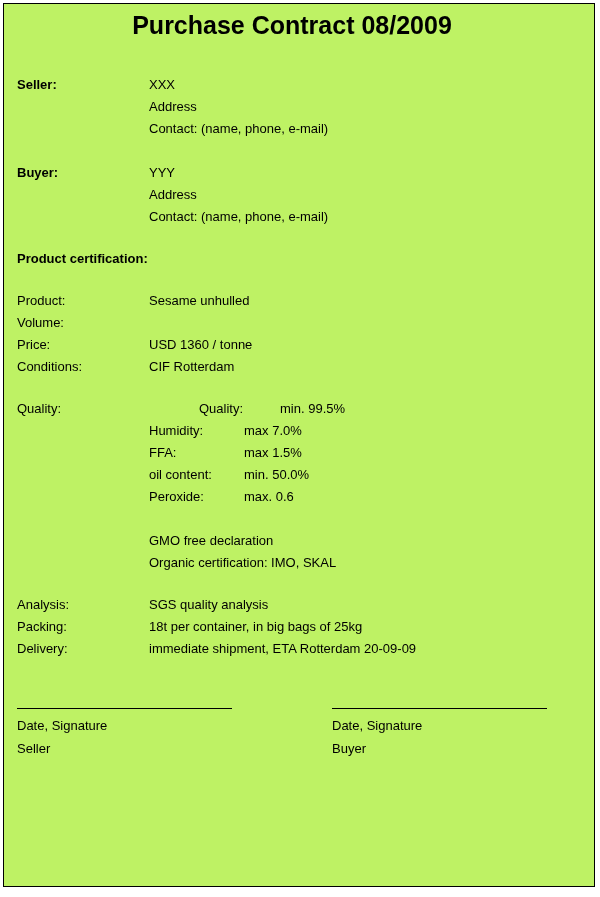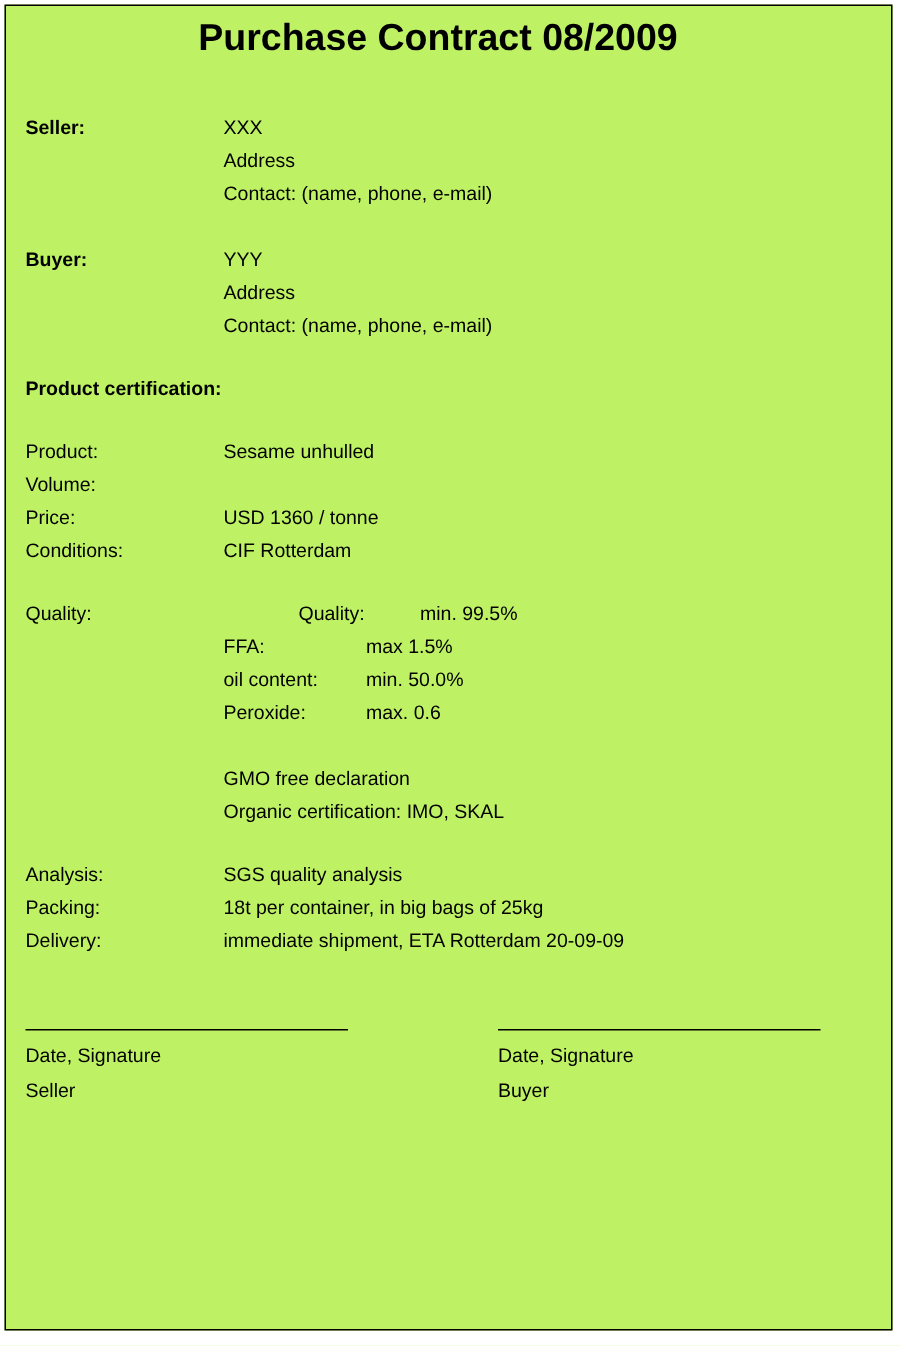--- a/index.html
+++ b/index.html
@@ -220,20 +220,25 @@
           </div>
         </div>
 
         <div class="spacer-md"></div>
 
         <div>
           <div class="quality-row">
             <div class="lbl">Quality:</div>
             <div class="q-key indent">Quality:</div>
             <div class="q-val indent">min. 99.5%</div>
+          </div>
+          <div class="quality-row">
+            <div class="lbl"></div>
+            <div class="q-key">Humidity:</div>
+            <div class="q-val">max 7.0%</div>
           </div>
           <div class="quality-row">
             <div class="lbl"></div>
             <div class="q-key">FFA:</div>
             <div class="q-val">max 1.5%</div>
           </div>
           <div class="quality-row">
             <div class="lbl"></div>
             <div class="q-key">oil content:</div>
             <div class="q-val">min. 50.0%</div>

